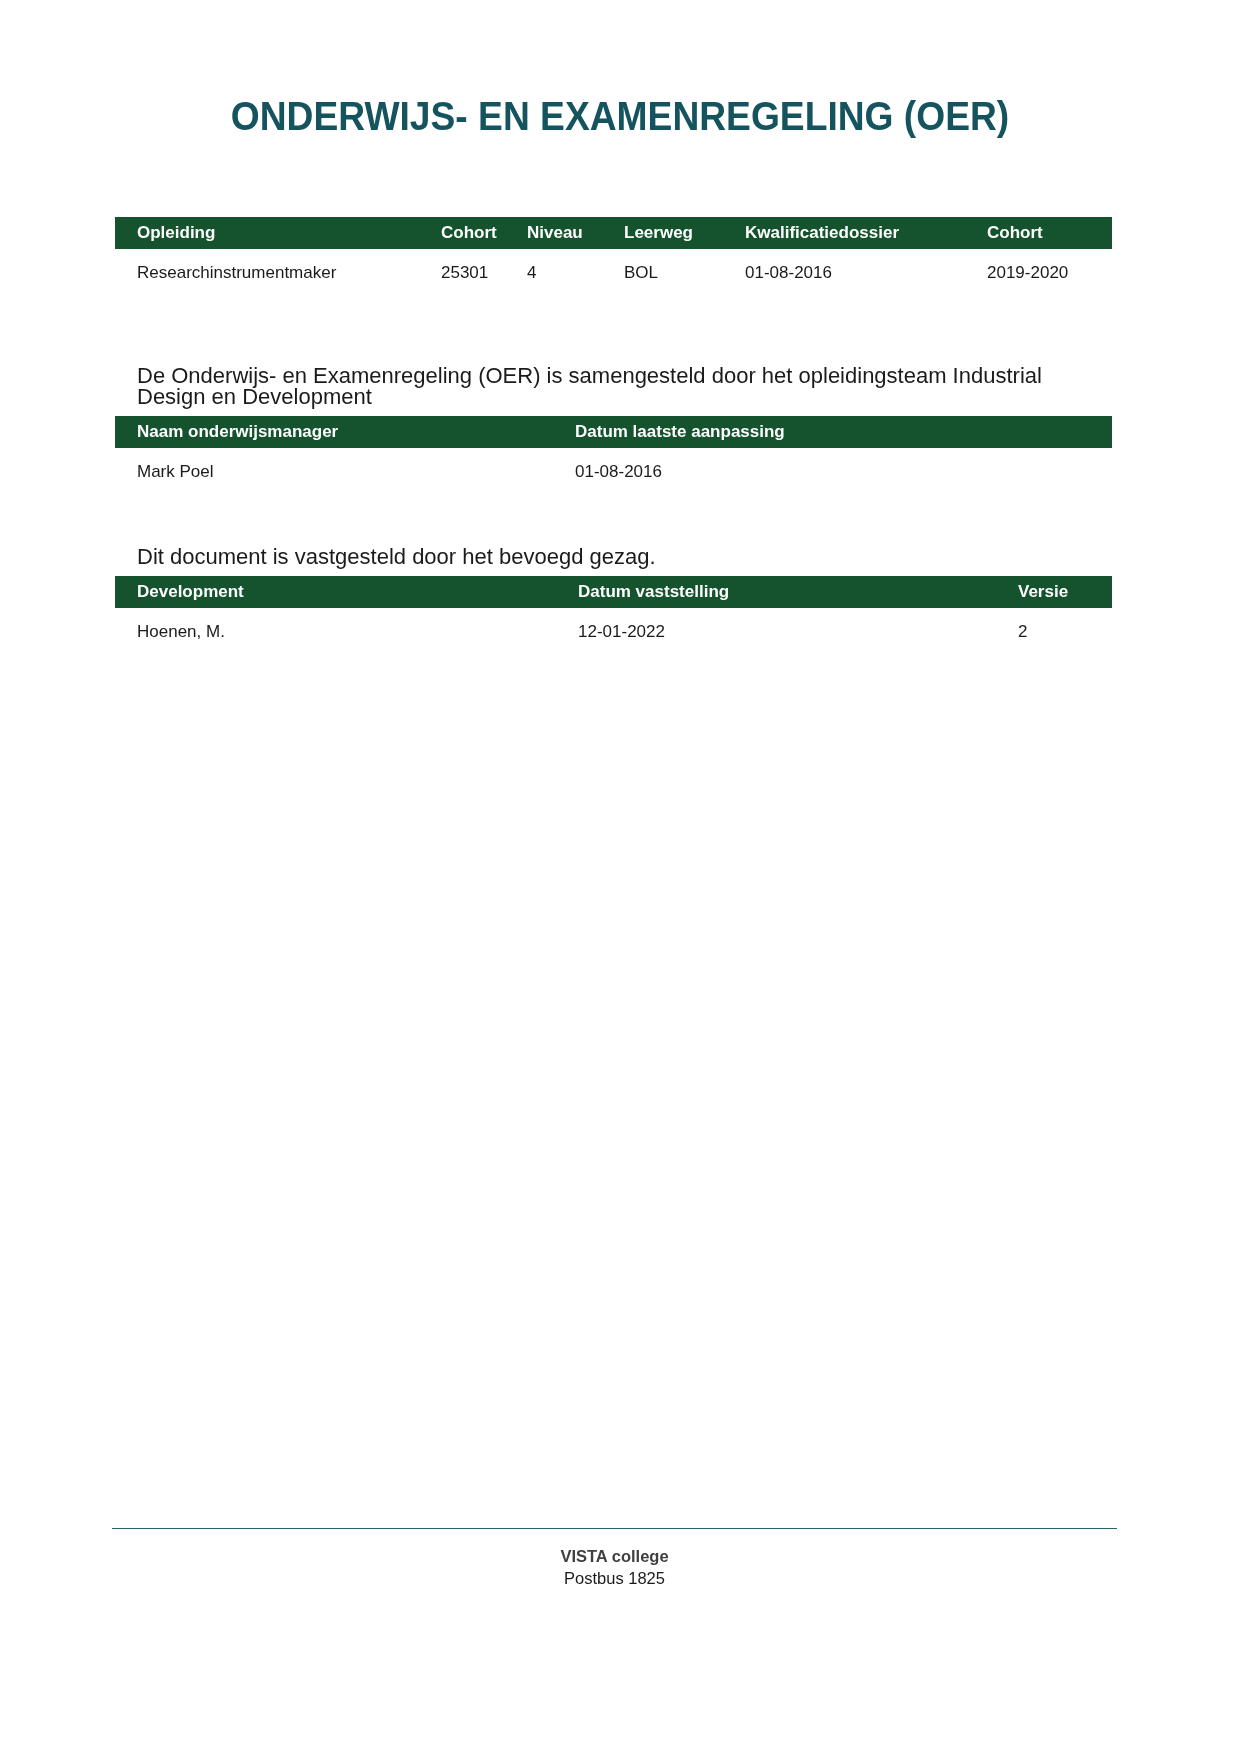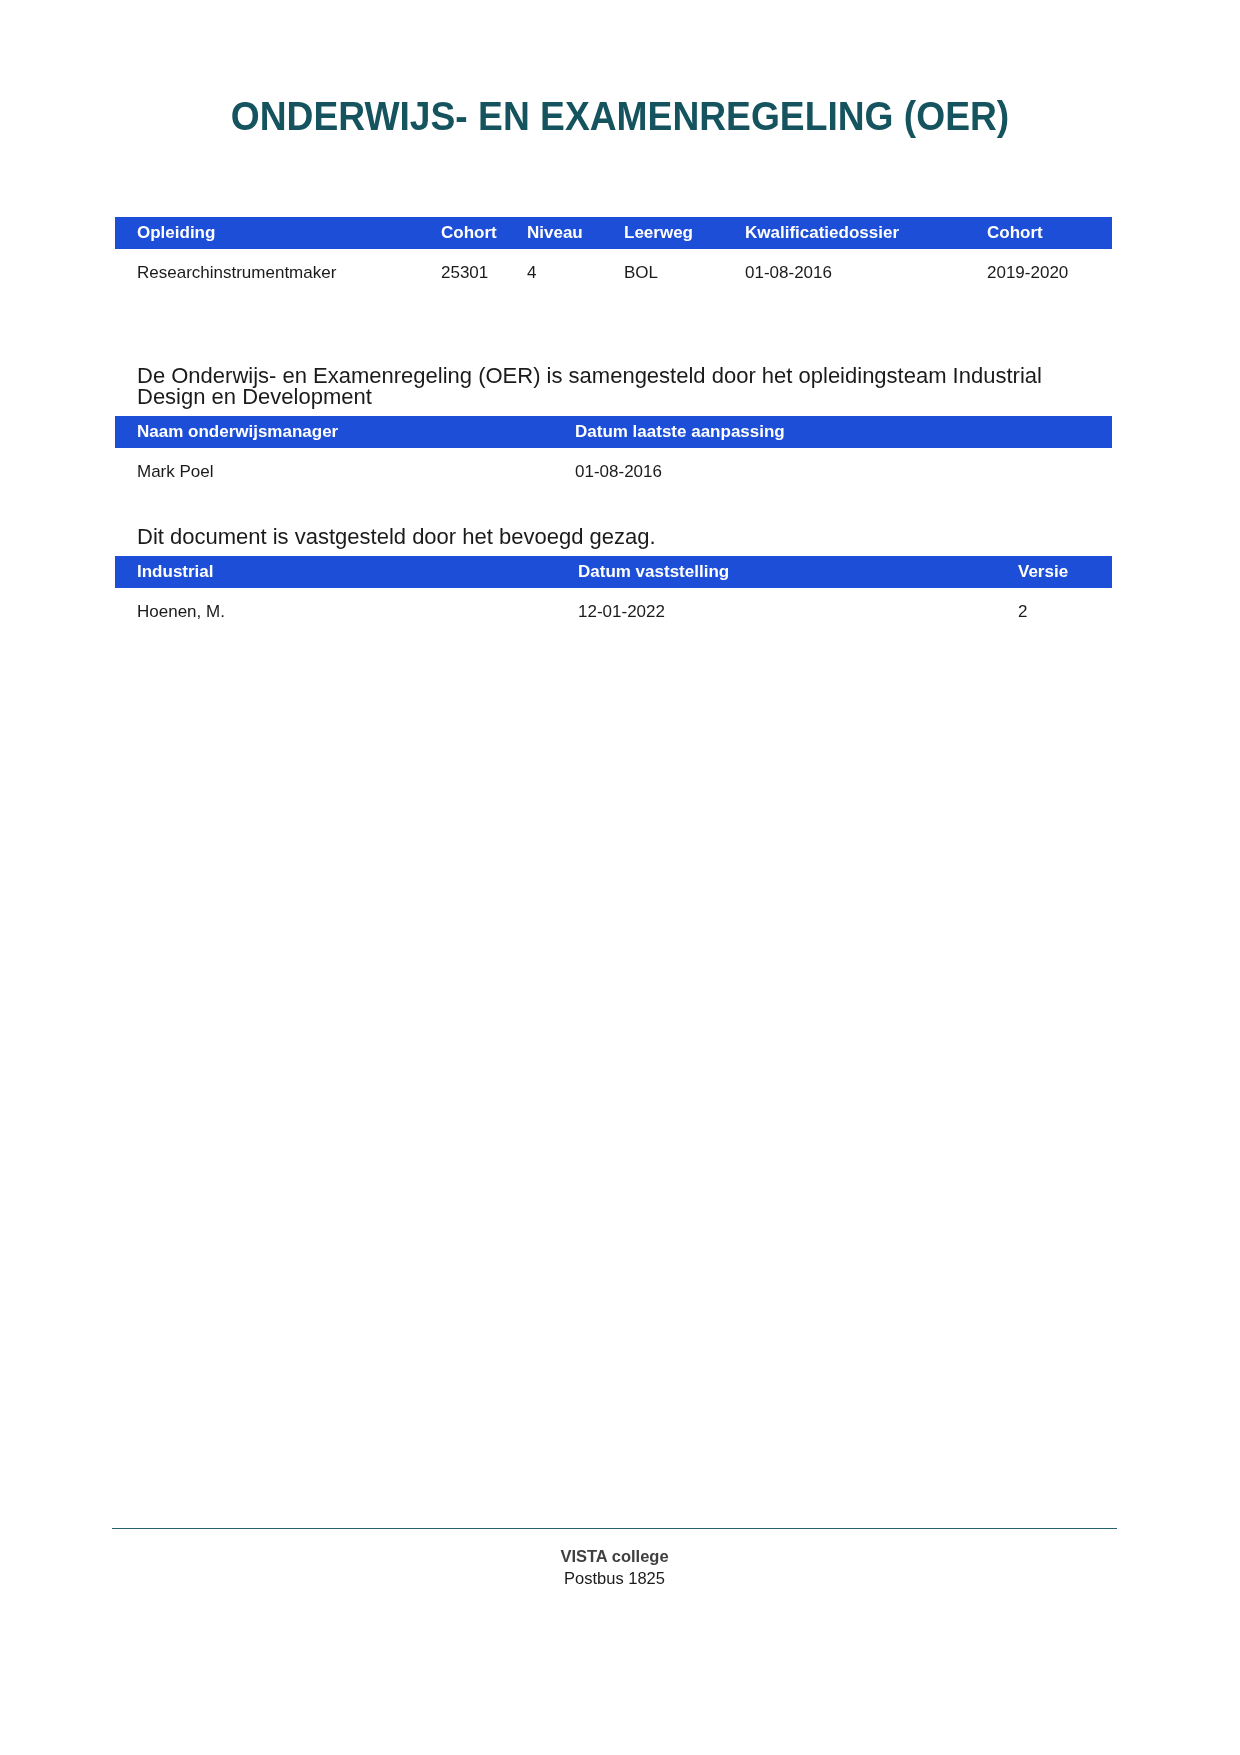--- a/index.html
+++ b/index.html
@@ -29,21 +29,21 @@
     transform: scaleX(0.93);
     transform-origin: 50% 50%;
     white-space: nowrap;
   }
   table.doc-table {
     width: 100%;
     border-collapse: collapse;
     table-layout: fixed;
   }
   table.doc-table th {
-    background: #1d4ed8;
+    background: #14532d;
     color: #ffffff;
     font-weight: bold;
     font-size: 17px;
     text-align: left;
     height: 32px;
     padding: 0 6px 0 22px;
     vertical-align: middle;
     white-space: nowrap;
     overflow: hidden;
   }
@@ -58,21 +58,21 @@
   }
   .table-1 { margin-top: 77px; }
   p.doc-paragraph {
     font-size: 22px;
     line-height: 21px;
     color: #1b1b1b;
     padding-left: 22px;
   }
   .paragraph-1 { margin-top: 70px; }
   .table-2 { margin-top: 9px; }
-  .paragraph-2 { margin-top: 32px; }
+  .paragraph-2 { margin-top: 52px; }
   .table-3 { margin-top: 9px; }
   .footer {
     position: absolute;
     top: 1528px;
     left: 112px;
     width: 1005px;
     text-align: center;
   }
   .footer-rule {
     border: none;
@@ -157,21 +157,21 @@
     <p class="doc-paragraph paragraph-2">Dit document is vastgesteld door het bevoegd gezag.</p>
 
     <table class="doc-table table-3">
       <colgroup>
         <col style="width:441px">
           <col style="width:440px">
           <col style="width:116px">
       </colgroup>
       <thead>
         <tr>
-          <th>Industrial</th>
+          <th>Development</th>
           <th>Datum vaststelling</th>
           <th>Versie</th>
         </tr>
       </thead>
       <tbody>
         <tr>
           <td>Hoenen, M.</td>
           <td>12-01-2022</td>
           <td>2</td>
         </tr>

